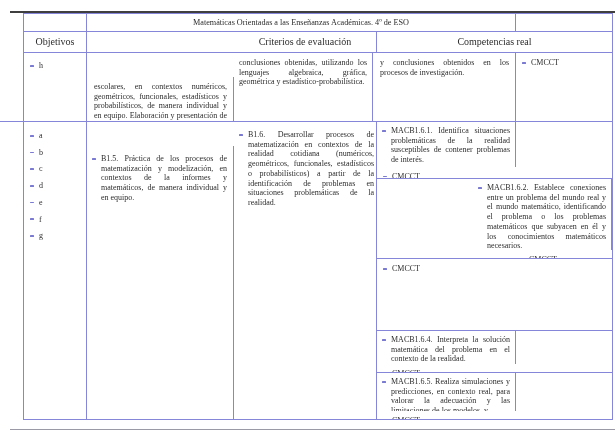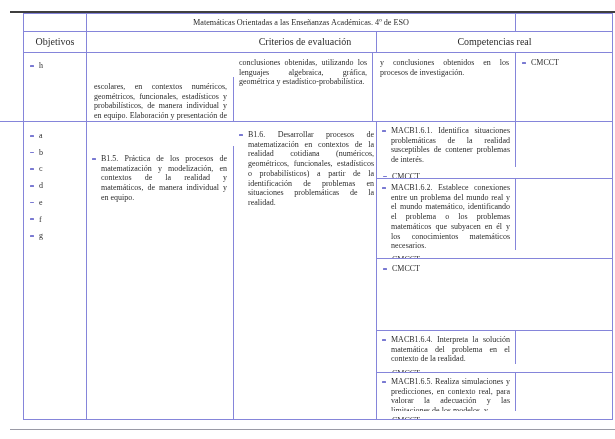--- a/index.html
+++ b/index.html
@@ -55,21 +55,21 @@
   .obj-list{padding:9px 4px 4px 6px;}
   .obj-list .li{margin-bottom:7px;}
   .comp-list{padding:5px 3px 3px 6px;}
   .comp-list .li{margin-bottom:2.5px;}
 
   .subcol{display:flex;flex-direction:column;flex:1;min-width:0;}
   .subrow{display:flex;flex-direction:column;border-bottom:1px solid #8585da;box-sizing:border-box;}
   .subrow.last{border-bottom:none;flex:1;min-height:0;}
   .subrow .c-est{padding:4px 5px 2px 5px;}
   .sr-0{height:57px;}
-  .sr-1{height:80px;}
+  .sr-1{height:80px;align-items:flex-end;}
   .sr-2{height:72px;}
   .sr-3{height:42px;}
 </style>
 </head>
 <body>
 
 <div class="page">
   <div class="page-edge top"></div>
   <div class="page-edge bottom"></div>
   <div class="bleed"></div>
@@ -113,21 +113,21 @@
         <div class="li"><span class="bullet"></span><span>b</span></div>
         <div class="li"><span class="bullet"></span><span>c</span></div>
         <div class="li"><span class="bullet"></span><span>d</span></div>
         <div class="li"><span class="bullet"></span><span>e</span></div>
         <div class="li"><span class="bullet"></span><span>f</span></div>
         <div class="li"><span class="bullet"></span><span>g</span></div>
       </div>
       <div class="cell c-cont txt" style="padding:8px 6px 2px 5px;">
         <div class="li just">
           <span class="bullet"></span>
-          <span>B1.5. Práctica de los procesos de matematización y modelización, en contextos de la realidad y matemáticos, de manera individual y en equipo.</span>
+          <span>B1.5. Práctica de los procesos de matematización y modelización, en contextos de la informes y matemáticos, de manera individual y en equipo.</span>
         </div>
       </div>
       <div class="cell c-crit txt" style="padding:8px 2px 2px 5px;">
         <div class="li just">
           <span class="bullet"></span>
           <span>B1.6. Desarrollar procesos de matematización en contextos de la realidad cotidiana (numéricos, geométricos, funcionales, estadísticos o probabilísticos) a partir de la identificación de problemas en situaciones problemáticas de la realidad.</span>
         </div>
       </div>
 
       <div class="subcol">

